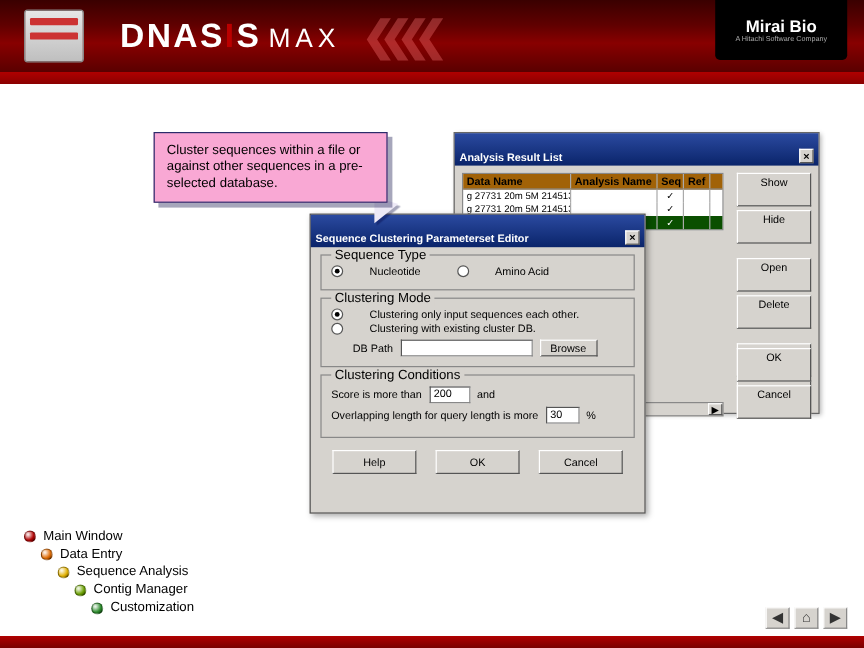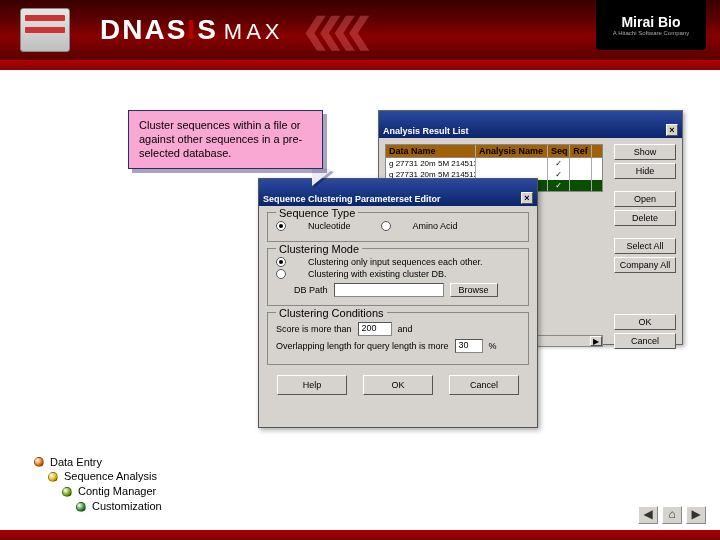--- a/index.html
+++ b/index.html
@@ -117,21 +117,21 @@
   .col-anal { width: 72px; }
   .col-sm   { width: 22px; text-align: center; }
   .back-tr { display: flex; font-size: 8px; }
   .back-tr.sel { background: #0a4f00; color: #fff; }
   .chk::before { content: "\2713"; }
   .side-btns {
     position: absolute; right: 6px; top: 6px; width: 62px;
     display: flex; flex-direction: column; gap: 3px;
   }
   .wbtn {
-    height: 16px; background: #d6d3ce;
+    height: 28px; background: #d6d3ce;
     border: 1px solid #fff; border-right-color:#555; border-bottom-color:#555;
     font-size: 9px; text-align: center; line-height: 14px;
   }
   .side-gap { height: 6px; }
   .bottom-btns {
     position: absolute; right: 6px; bottom: 6px; width: 62px;
     display: flex; flex-direction: column; gap: 3px;
   }
   .scroll-h {
     position: absolute; left: 6px; bottom: 8px; width: 218px; height: 12px;
@@ -343,20 +343,24 @@
 
     <div class="front-btns">
       <div class="wbtn">Help</div>
       <div class="wbtn">OK</div>
       <div class="wbtn">Cancel</div>
     </div>
   </div>
 </div>
 
 <div class="navtree">
+  <div class="nav-row l0">
+      <span class="dot"></span>
+      <span>Main Window</span>
+    </div>
   <div class="nav-row l1">
       <span class="dot"></span>
       <span>Data Entry</span>
     </div>
   <div class="nav-row l2">
       <span class="dot"></span>
       <span>Sequence Analysis</span>
     </div>
   <div class="nav-row l3">
       <span class="dot"></span>

